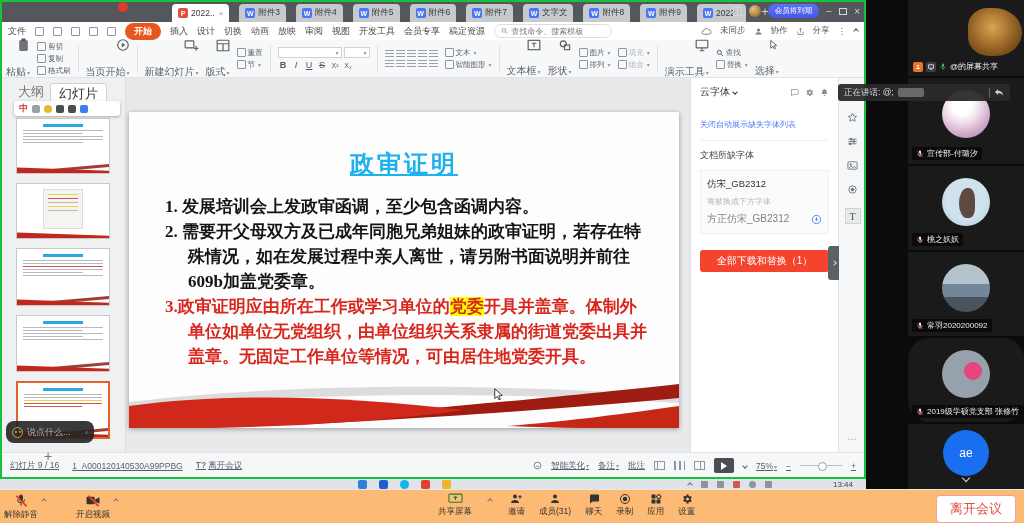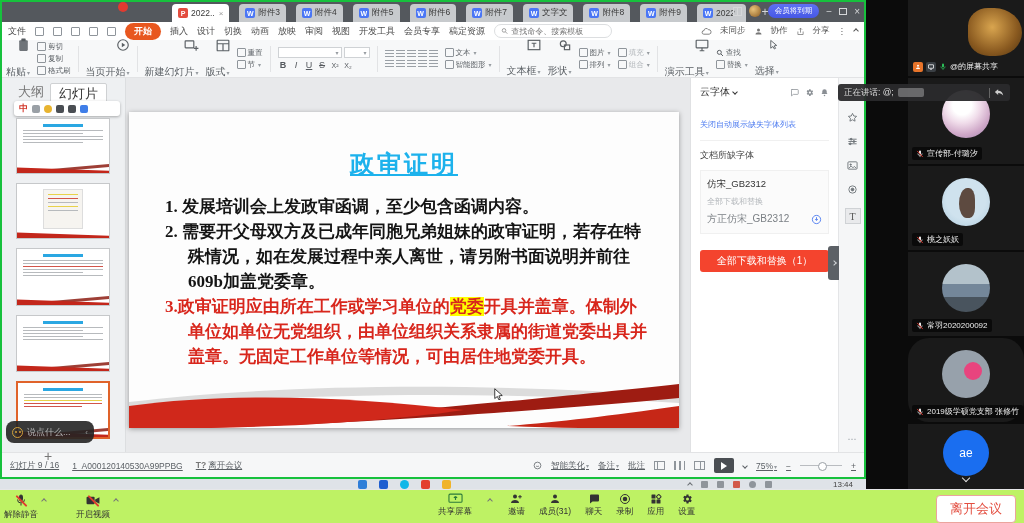--- a/index.html
+++ b/index.html
@@ -101,21 +101,21 @@
   .slider { width:42px; height:1px; background:#b9bcc0; position:relative; }
   .slider::before { content:""; position:absolute; left:18px; top:-3px; width:7px; height:7px; border-radius:50%; background:#fff; border:1px solid #9aa0a6; }
   
   .taskbar { position:absolute; left:0; top:478px; width:866px; height:13px; background:#dfe3e8; display:flex; align-items:center; font-size:8px; color:#555; }
   .tk-apps { position:absolute; left:358px; display:flex; gap:12px; }
   .tkic { width:9px; height:9px; border-radius:2px; }
   .tk-tray { position:absolute; left:688px; display:flex; gap:9px; align-items:center; color:#6a6f74; }
   .trayic { width:7px; height:7px; border-radius:1px; background:#8f959b; }
   .tk-clock { position:absolute; left:833px; font-size:8px; color:#444; }
   
-  .meetbar { position:absolute; left:0; top:489px; width:1024px; height:34px; background:#bef264; border-top:1px solid #e6e7e9; }
+  .meetbar { position:absolute; left:0; top:489px; width:1024px; height:34px; background:#fdba74; border-top:1px solid #e6e7e9; }
   .mitem { display:flex; flex-direction:column; align-items:center; justify-content:center; font-size:8.5px; color:#333; gap:1px; }
   .m-left { position:absolute; left:4px; top:3px; display:flex; align-items:flex-start; gap:2px; }
   .m-mid { position:absolute; left:438px; top:3px; display:flex; align-items:flex-start; gap:14px; }
   .micwrap { position:relative; width:16px; height:15px; display:flex; align-items:center; justify-content:center; }
   .slash { position:absolute; left:1px; top:7px; width:15px; height:2px; background:#e03b30; transform:rotate(45deg); border-radius:1px; }
   .mchev { margin:6px 2px 0 2px; color:#777; }
   .leave-btn { position:absolute; right:8px; top:5px; border:1px solid #eba49d; color:#e34d3f; background:#fff; border-radius:4px; padding:4px 13px; font-size:13px; white-space:nowrap; }
   
   .videopanel { position:absolute; left:868px; top:0; width:156px; height:489px; background:#0b0b0b; }
   .vtile { position:relative; background:#1a1a1a; margin-bottom:2px; overflow:hidden;margin-left:40px; }
@@ -521,21 +521,21 @@
             <svg class="ic" width="9" height="9" viewBox="0 0 24 24" fill="#8a8f94">
                 <path d="M12 3a6 6 0 0 1 6 6v4l2 3H4l2-3V9a6 6 0 0 1 6-6z"></path>
                 <circle cx="12" cy="20" r="2"></circle>
               </svg>
           </div>
         </div>
         <div class="fp-link">关闭自动展示缺失字体列表</div>
         <div class="fp-label">文档所缺字体</div>
         <div class="fp-card">
           <div class="fp-missing">仿宋_GB2312</div>
-          <div class="fp-hint">全部下载和替换</div>
+          <div class="fp-hint">将被换成下方字体</div>
           <div class="fp-repl">
             <span>方正仿宋_GB2312</span>
             <svg class="ic" style="margin-left:auto;" width="11" height="11" viewBox="0 0 24 24" fill="none" stroke="#4f7df0" stroke-width="2">
                 <circle cx="12" cy="12" r="9"></circle>
                 <path d="M12 7v7m0 0l-3-3m3 3l3-3"></path>
               </svg>
           </div>
         </div>
         <div class="fp-btn">全部下载和替换（1）</div>
       </div>

